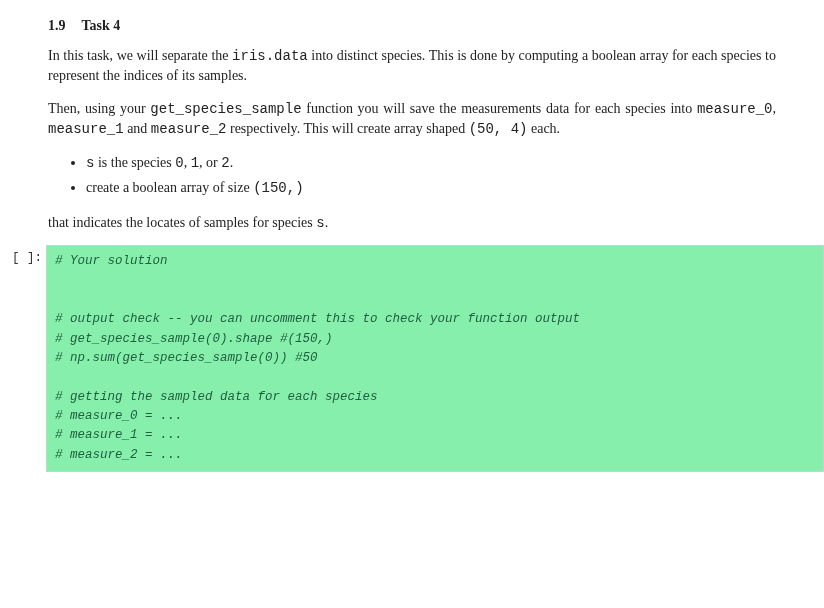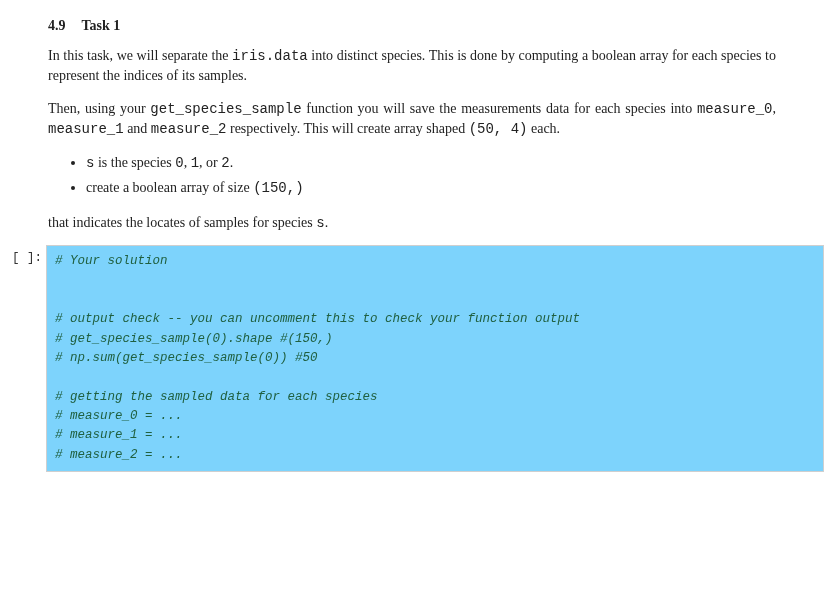--- a/index.html
+++ b/index.html
@@ -51,38 +51,38 @@
     color: #333;
     width: 36px;
     text-align: right;
     padding-top: 6px;
     flex: 0 0 auto;
   }
   .code-cell {
     flex: 1 1 auto;
     margin-left: 4px;
     border: 1px solid #cfcfcf;
-    background: #7dd3fc;
+    background: #86efac;
     padding: 6px 8px;
     font-family: "Courier New", Courier, monospace;
     font-size: 12.5px;
     line-height: 1.55;
     white-space: pre;
     color: #206040;
     font-style: italic;
     overflow: hidden;
   }
 </style>
 </head>
 <body>
 
 <div class="page">
 
   <div class="heading">
-    <span class="num">4.9</span><span>Task 1</span>
+    <span class="num">1.9</span><span>Task 4</span>
   </div>
 
   <div class="para">
     <span>In this task, we will separate the </span><span class="mono">iris.data</span><span> into distinct species.  This is done by computing a boolean array for each species to represent the indices of its samples.</span>
   </div>
 
   <div class="para">
     <span>Then, using your </span><span class="mono">get_species_sample</span><span> function you will save the measurements data for each species into </span><span class="mono">measure_0</span><span>, </span><span class="mono">measure_1</span><span> and </span><span class="mono">measure_2</span><span> respectively.  This will create array shaped </span><span class="mono">(50, 4)</span><span> each.</span>
   </div>
 

